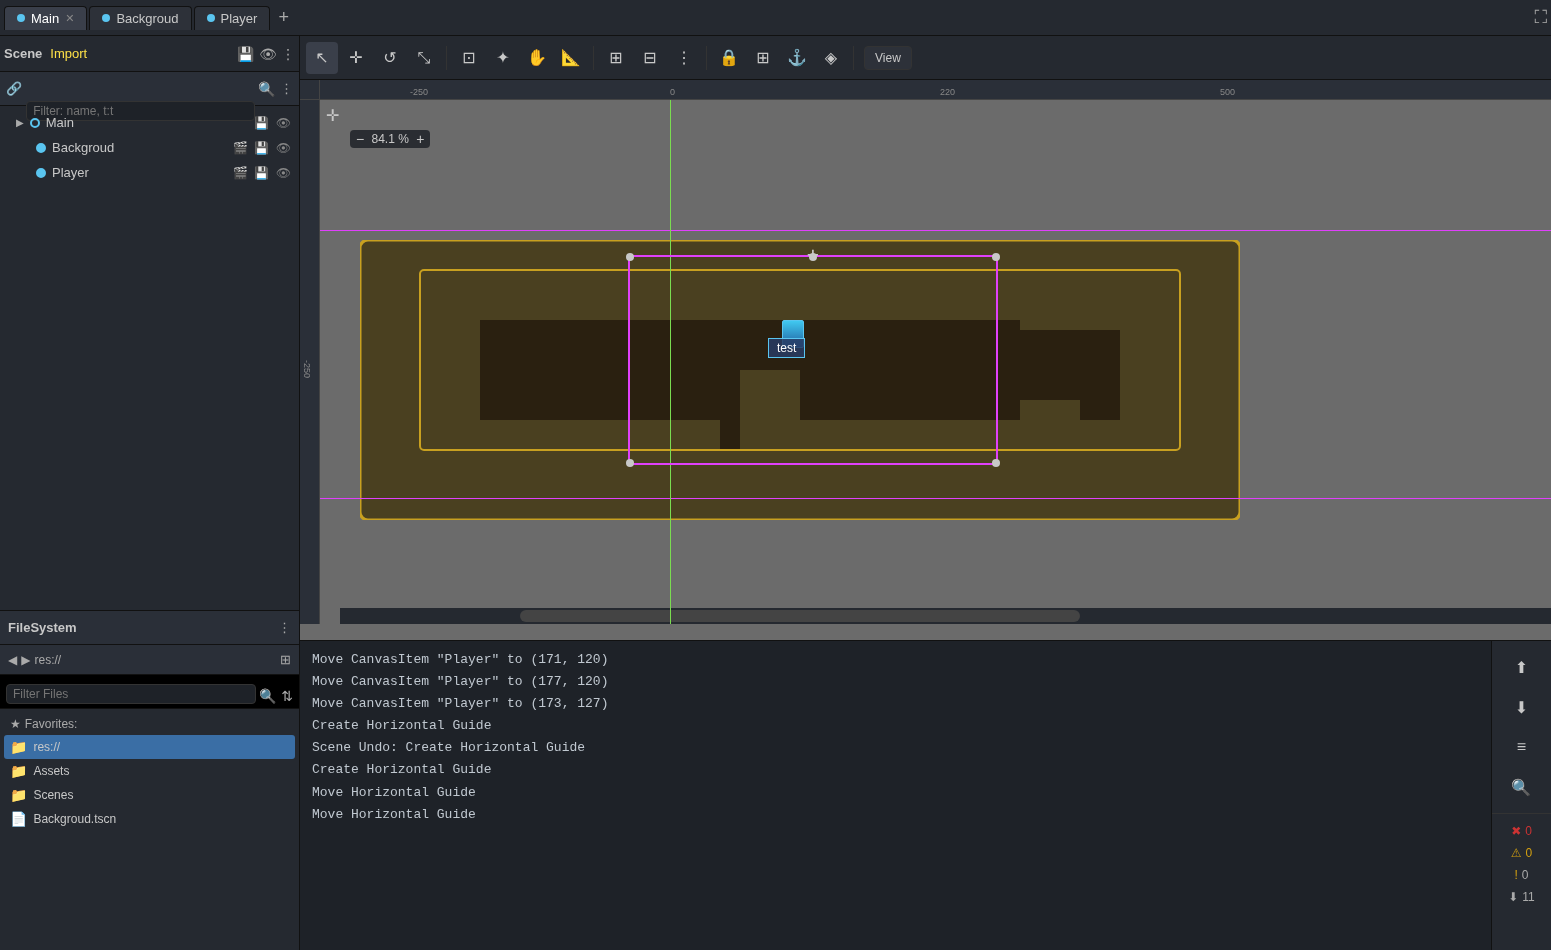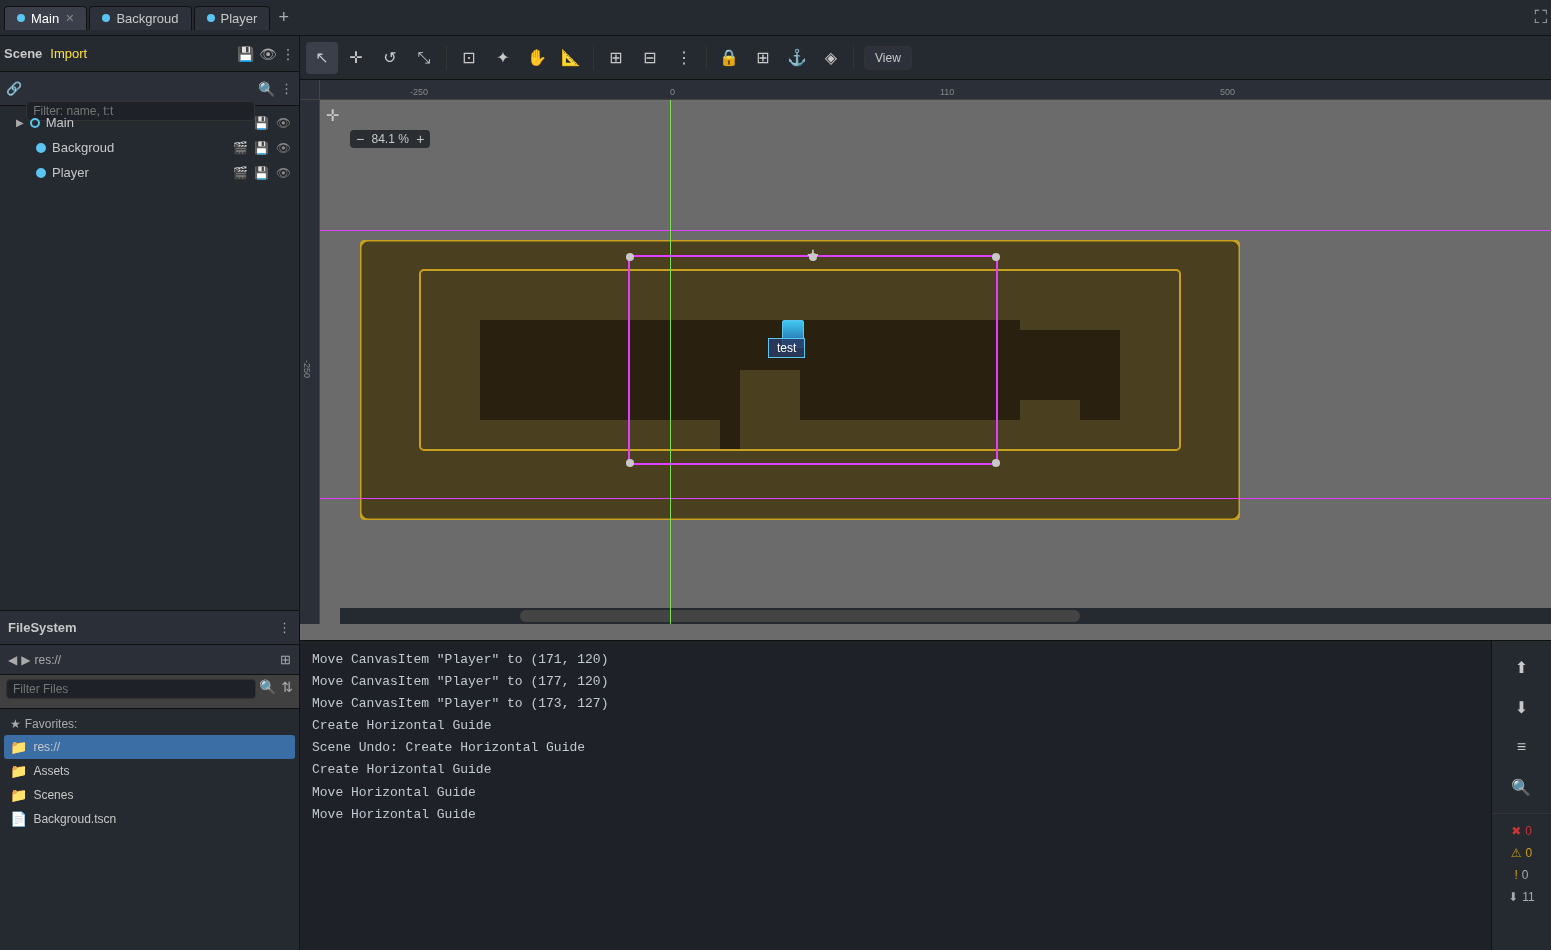--- a/index.html
+++ b/index.html
@@ -182,23 +182,23 @@
       gap: 6px;
     }
     .fs-title {
       font-size: 13px;
       font-weight: bold;
       color: #c8c8c8;
       flex: 1;
     }
     .fs-filter-bar {
       display: flex;
-      align-items: flex-start;
+      align-items: flex-end;
       padding: 4px 6px;
-      background: #404040;
+      background: #000000;
       border-bottom: 1px solid #111;
       height: 34px;
       gap: 4px;
     }
     .fs-filter-input {
       flex: 1;
       background: #1e2228;
       border: 1px solid #333;
       border-radius: 4px;
       color: #c8c8c8;
@@ -614,21 +614,21 @@
 
     <div style="flex:1; display:flex; flex-direction:column; overflow:hidden;">
 
       <div class="viewport-area">
 
         <div class="ruler-corner"></div>
 
         <div class="ruler-h">
           <span class="ruler-tick" style="left:90px; bottom:2px;">-250</span>
           <span class="ruler-tick" style="left:350px; bottom:2px;">0</span>
-          <span class="ruler-tick" style="left:620px; bottom:2px;">110</span>
+          <span class="ruler-tick" style="left:620px; bottom:2px;">220</span>
           <span class="ruler-tick" style="left:900px; bottom:2px;">500</span>
         </div>
 
         <div class="ruler-v">
           <span class="ruler-tick" style="top:260px; left:2px; writing-mode:vertical-rl; font-size:9px;">-250</span>
         </div>
 
         <div class="viewport-canvas">
 
           <div style="position:absolute; top:6px; left:6px; z-index:15; color:#c8c8c8; font-size:16px; cursor:pointer;">✛</div>

